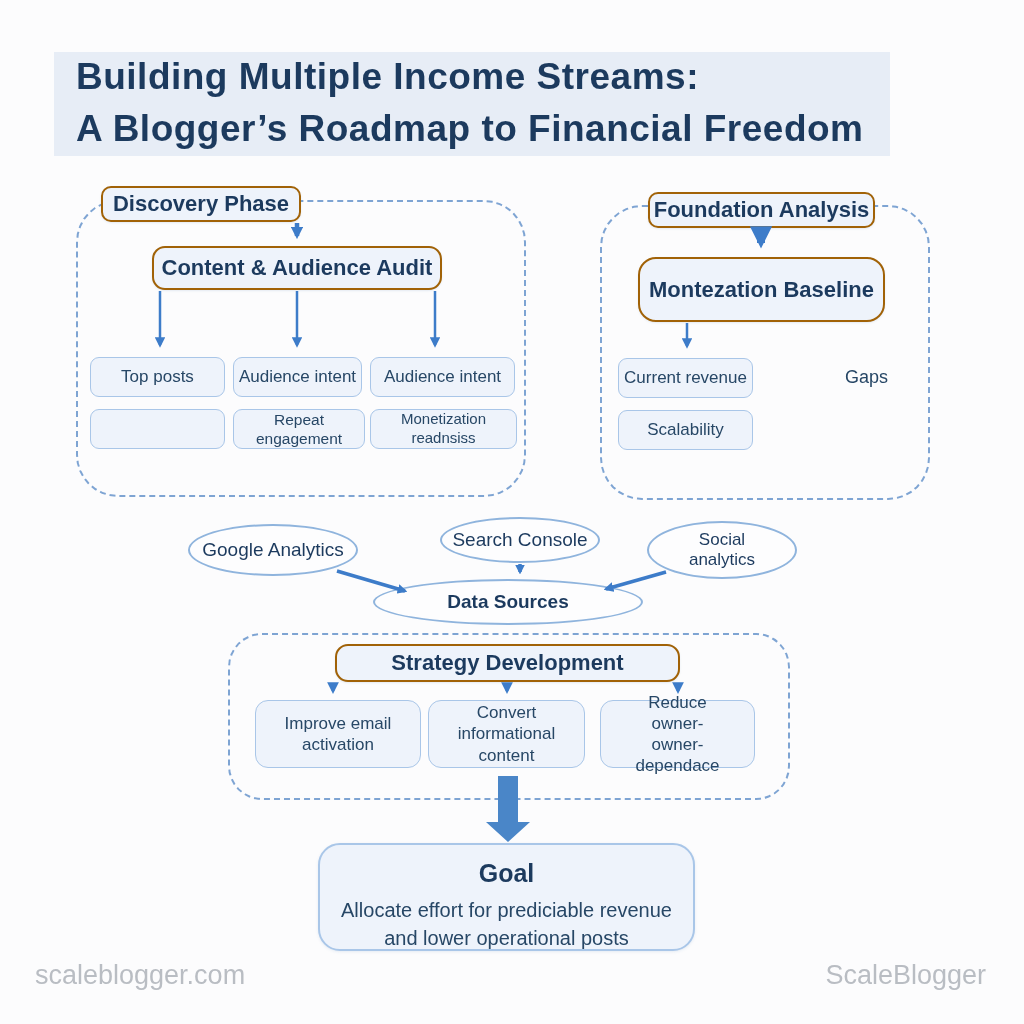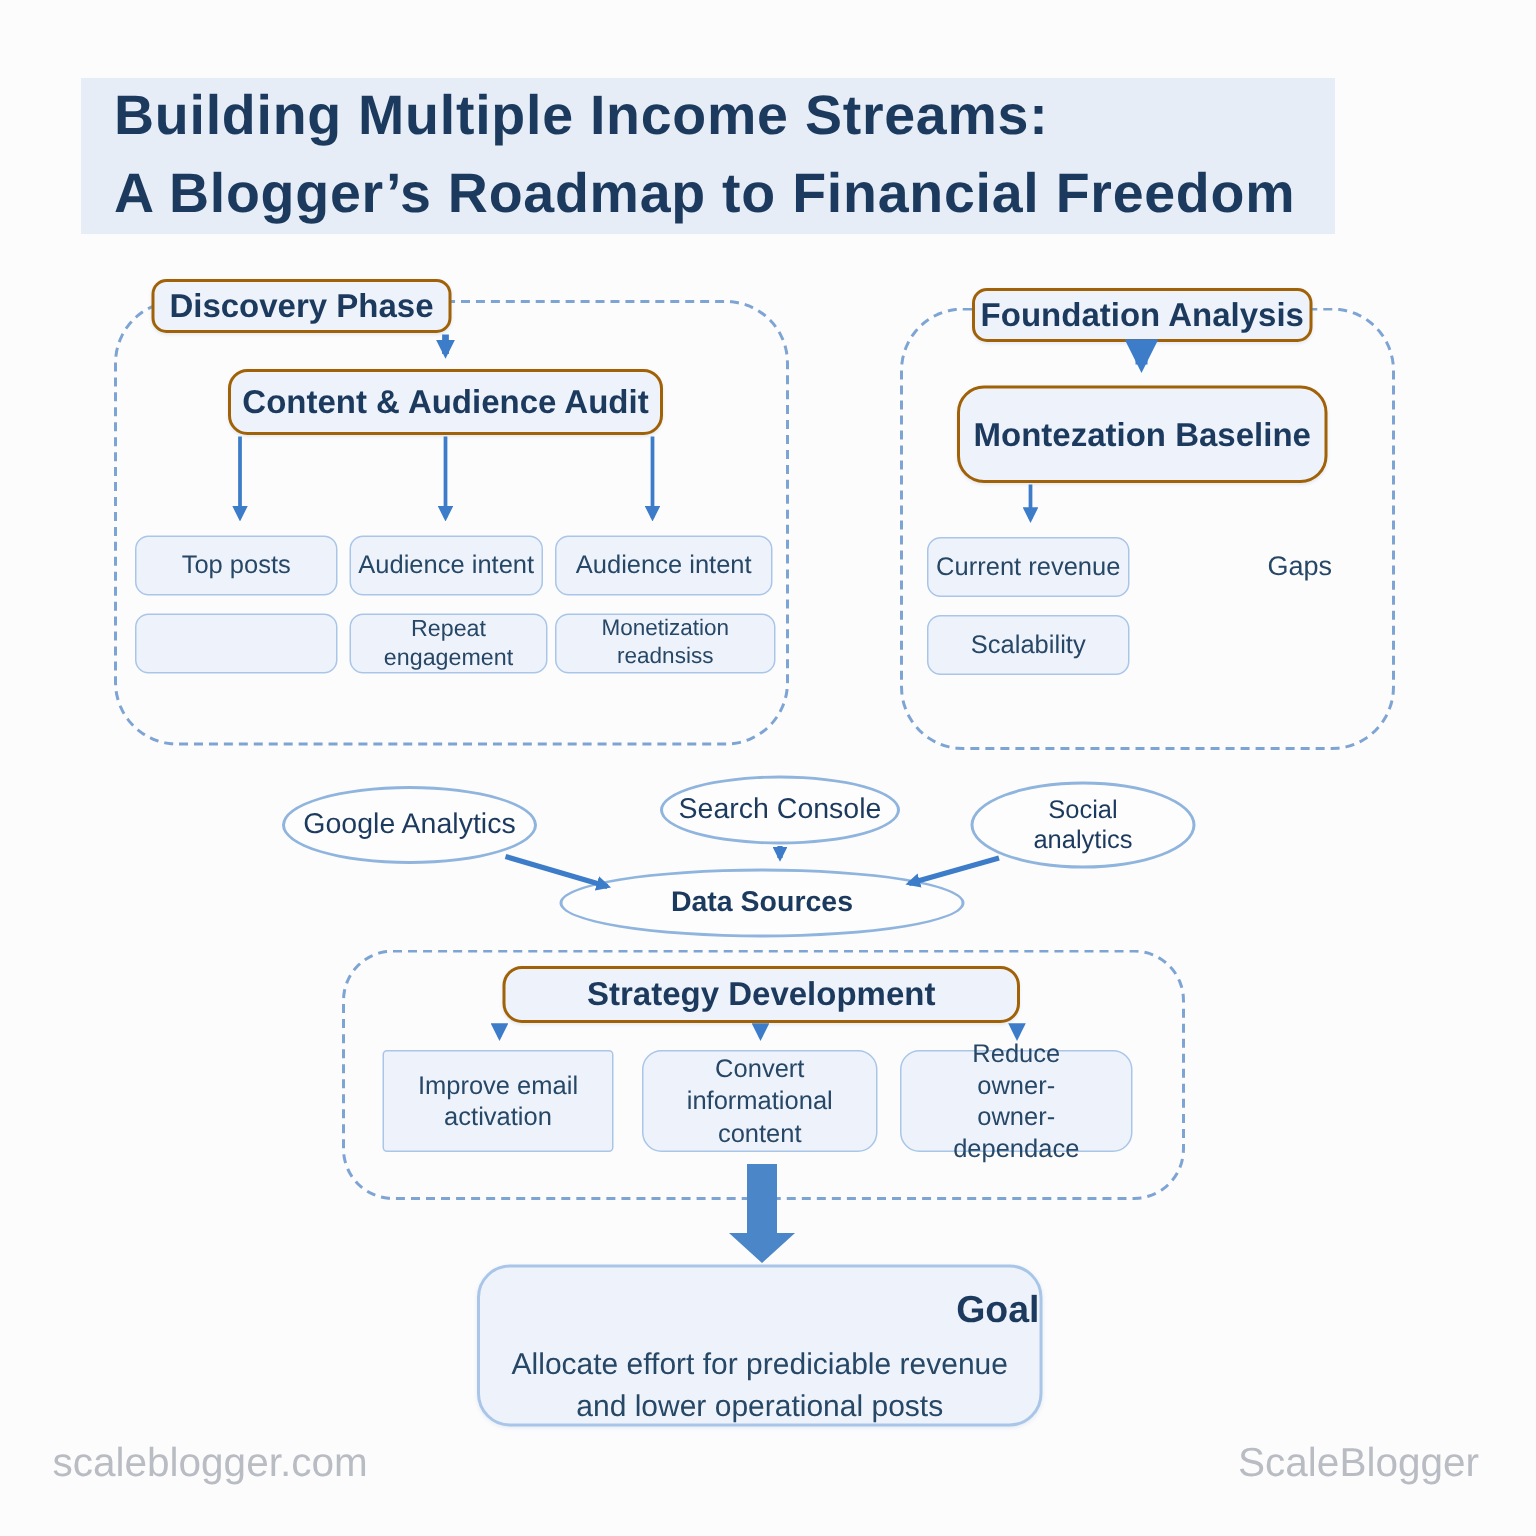--- a/index.html
+++ b/index.html
@@ -46,21 +46,21 @@
   }
   .ellipse.bold{font-weight:700;}
 
   .label-plain{font-size:18px;color:#274766;}
 
   .goal-box{
     background:#eef3fb;border:2px solid #a9c6e8;border-radius:22px;
     text-align:center;padding-top:14px;
     box-shadow:0 1px 3px rgba(100,140,190,.15);
   }
-  .goal-title{font-weight:700;font-size:25px;color:#1c3a5e;margin-bottom:8px;text-align:right;}
+  .goal-title{font-weight:700;font-size:25px;color:#1c3a5e;margin-bottom:8px;}
   .goal-body{font-size:20px;color:#274766;line-height:1.4;}
 
   .footer-text{font-size:27px;color:#b9bdc3;}
 
   svg.overlay{position:absolute;left:0;top:0;pointer-events:none;}
 </style>
 </head>
 <body>
 
 <div class="abs" style="left:35px;top:52px;padding-left:19px;">
@@ -128,21 +128,21 @@
 <div class="abs ellipse bold" style="left:373px;top:579px;width:270px;height:46px;">
   <span>Data Sources</span>
 </div>
 
 <div class="abs phase sq" style="left:228px;top:633px;width:562px;height:167px;"></div>
 
 <div class="abs hdr" style="left:335px;top:644px;width:345px;height:38px;border-radius:13px;">
   <span>Strategy Development</span>
 </div>
 
-<div class="abs box" style="left:255px;top:700px;width:154px;height:68px;border-radius:3px;padding:0 14px;">
+<div class="abs box" style="left:255px;top:700px;width:166px;height:68px;border-radius:13px;padding:0 14px;">
   <span>Improve email activation</span>
 </div>
 <div class="abs box" style="left:428px;top:700px;width:157px;height:68px;border-radius:13px;padding:0 4px;">
   <span>Convert informational content</span>
 </div>
 <div class="abs box" style="left:600px;top:700px;width:155px;height:68px;border-radius:13px;padding:0 24px;">
   <span>Reduce owner- owner-dependace</span>
 </div>
 
 <div class="abs goal-box" style="left:318px;top:843px;width:377px;height:108px;">

